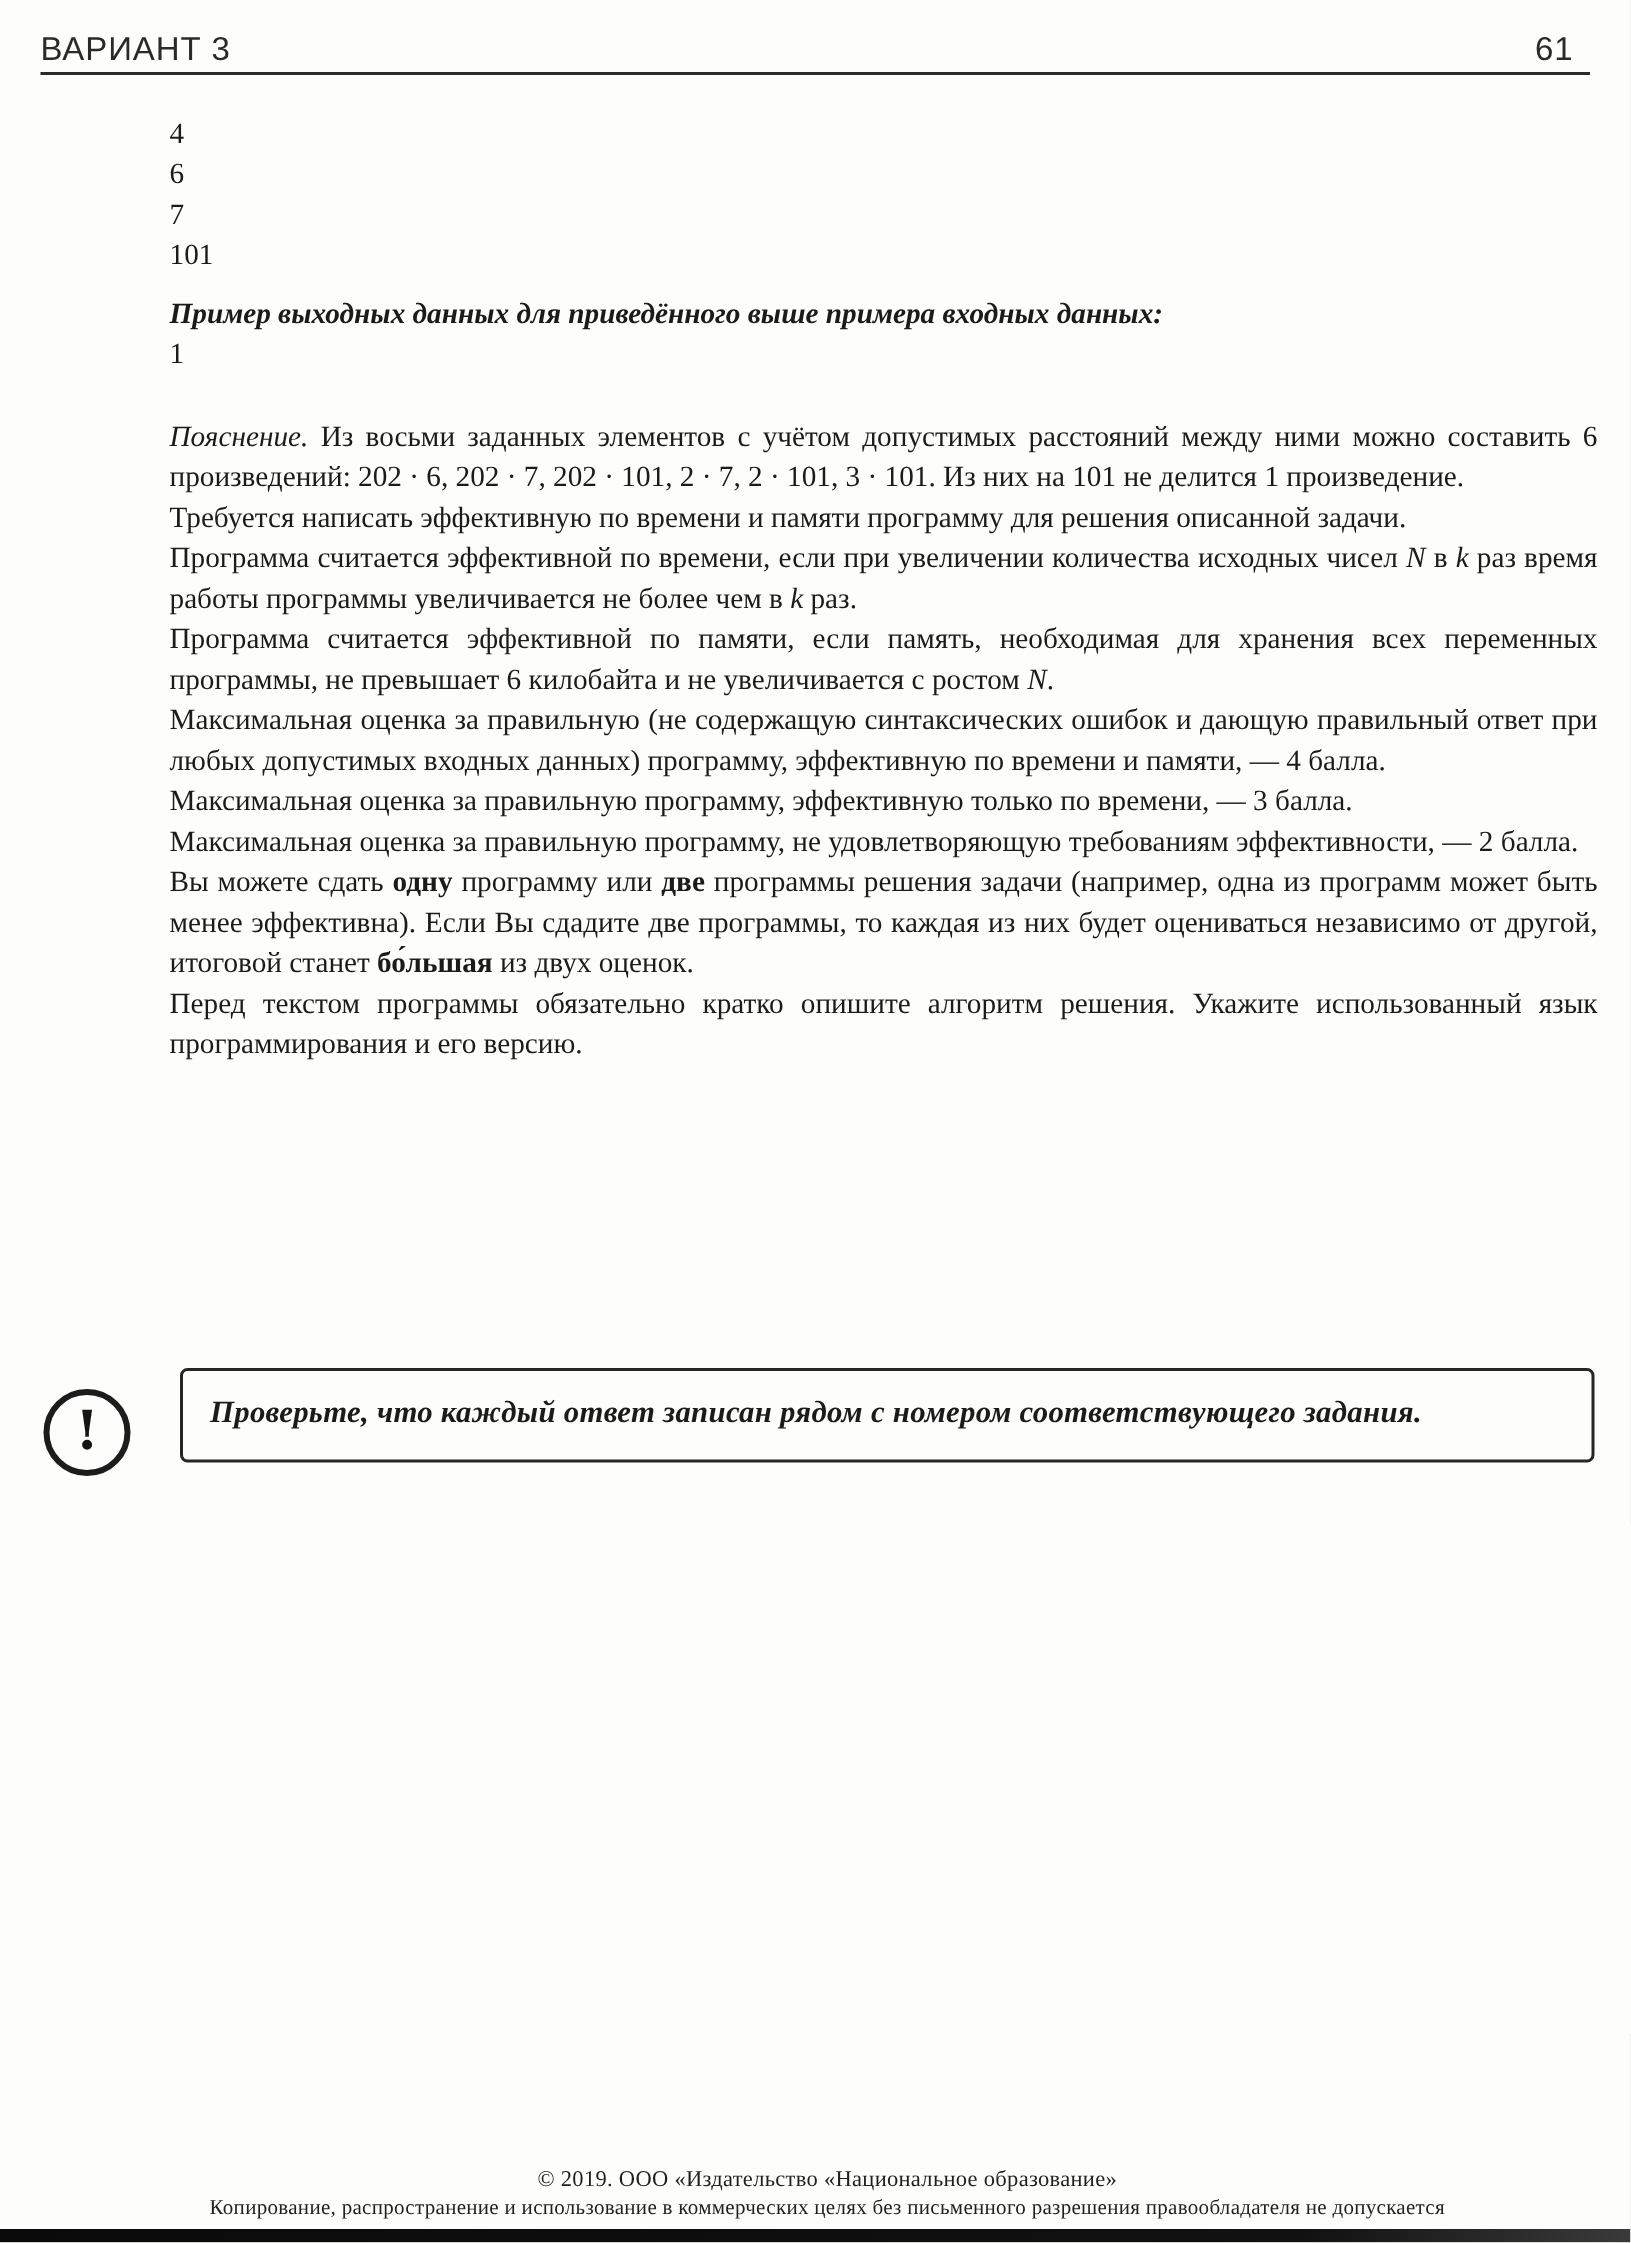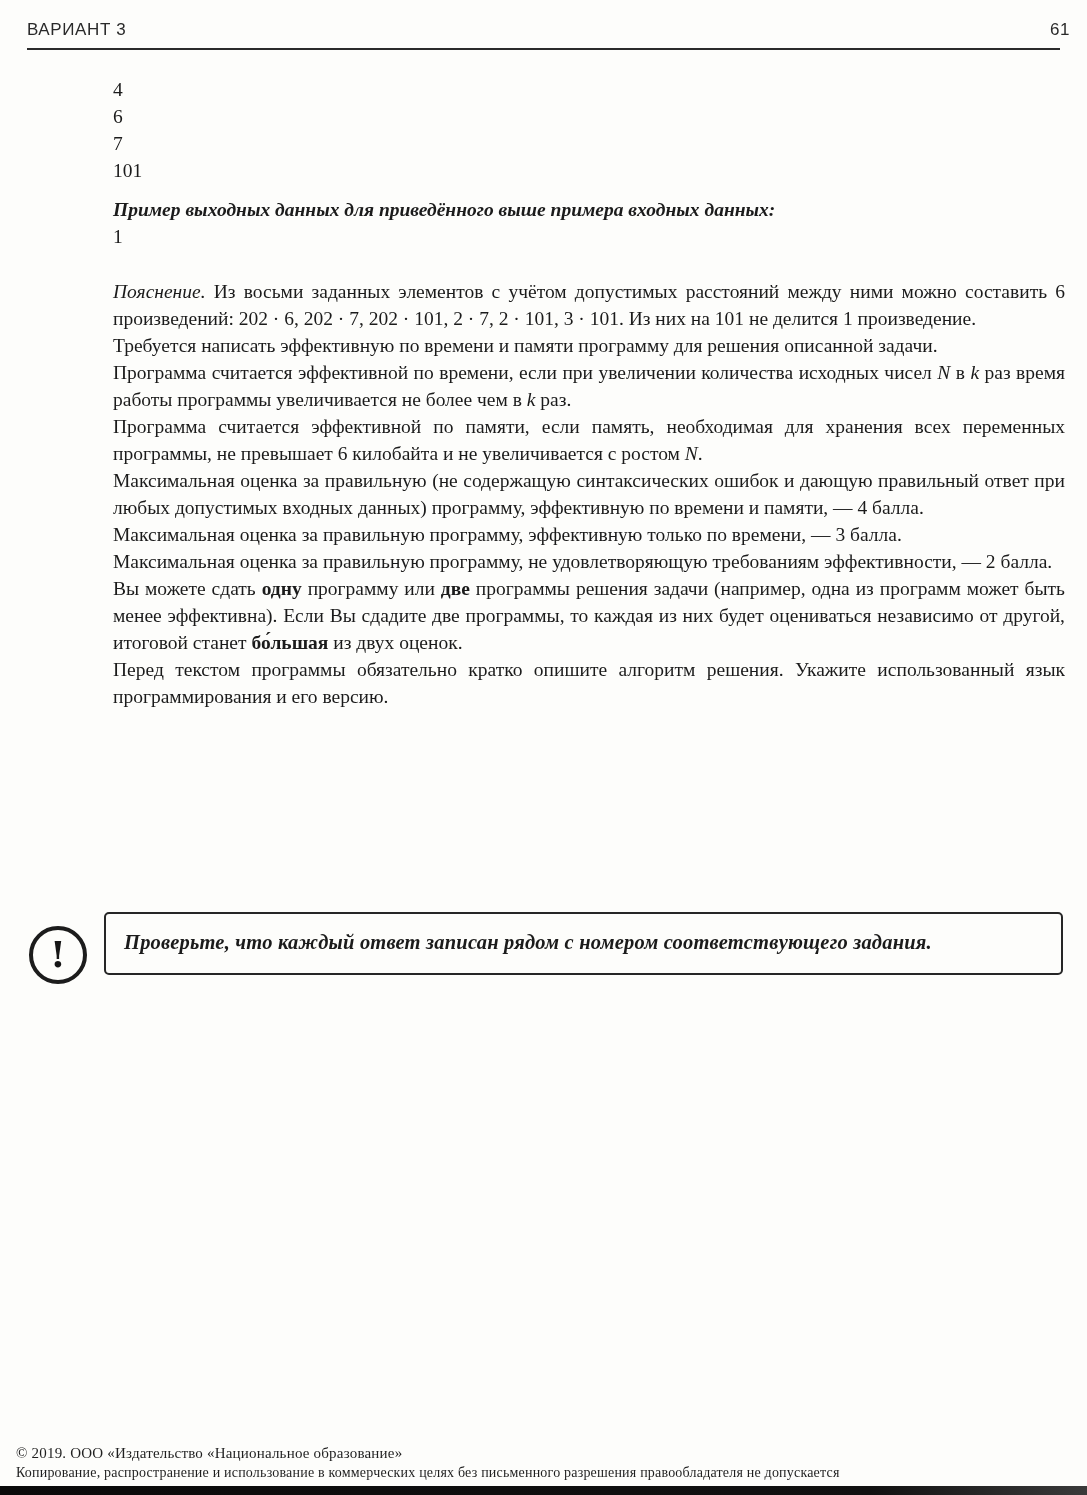--- a/index.html
+++ b/index.html
@@ -10,24 +10,24 @@
     margin: 0 auto;
     background: #fdfdfb;
     color: #1b1b1b;
     font-family: "Liberation Serif", "DejaVu Serif", serif;
     overflow: hidden;
     box-sizing: border-box;
   }
   
   .header {
     position: absolute;
-    top: 20px; left: 27px; right: 17px;
+    top: 20px; left: 27px; right: 38px;
     display: flex; justify-content: space-between; align-items: baseline;
     font-family: "Liberation Sans", "DejaVu Sans", sans-serif;
-    font-size: 17px; letter-spacing: 0.6px; color: #2a2a2a;
+    font-size: 22px; letter-spacing: 0.6px; color: #2a2a2a;
   }
   .header-rule {
     position: absolute;
     top: 48px; left: 27px; right: 27px;
     border-top: 2px solid #2b2b2b;
   }
   
   .doc-body {
     position: absolute;
     top: 76px; left: 113px; width: 952px;
@@ -57,38 +57,38 @@
     margin-top: 14px; margin-left: 2px;
     background: #fdfdfb;
   }
   .notice-icon span {
     font-family: "DejaVu Serif", serif;
     font-weight: bold; font-size: 36px; line-height: 1; color: #151515;
     transform: translateY(-1px);
   }
   .notice-box {
     flex: 1 1 auto;
-    margin-left: 17px;
+    margin-left: 33px;
     border: 2px solid #262626;
     border-radius: 5px;
     padding: 13px 22px 15px 18px;
     box-sizing: border-box;
   }
   .notice-box p {
     margin: 0;
     font-size: 20.5px; line-height: 31px;
     font-weight: bold; font-style: italic;
     text-align: justify;
     letter-spacing: 0.2px;
   }
   
   .footer {
     position: absolute;
     left: 16px; right: 0; bottom: 12px;
-    text-align: left;
+    text-align: center;
     font-size: 15px; line-height: 20px;
     color: #1f1f1f;
     letter-spacing: 0.2px;
   }
   .footer .f2 { font-size: 14px; }
   .bottom-strip {
     position: absolute;
     left: 0; right: 0; bottom: 0;
     height: 9px;
     background: linear-gradient(90deg, #0a0a0a 0%, #111 80%, #3a3a3a 100%);

